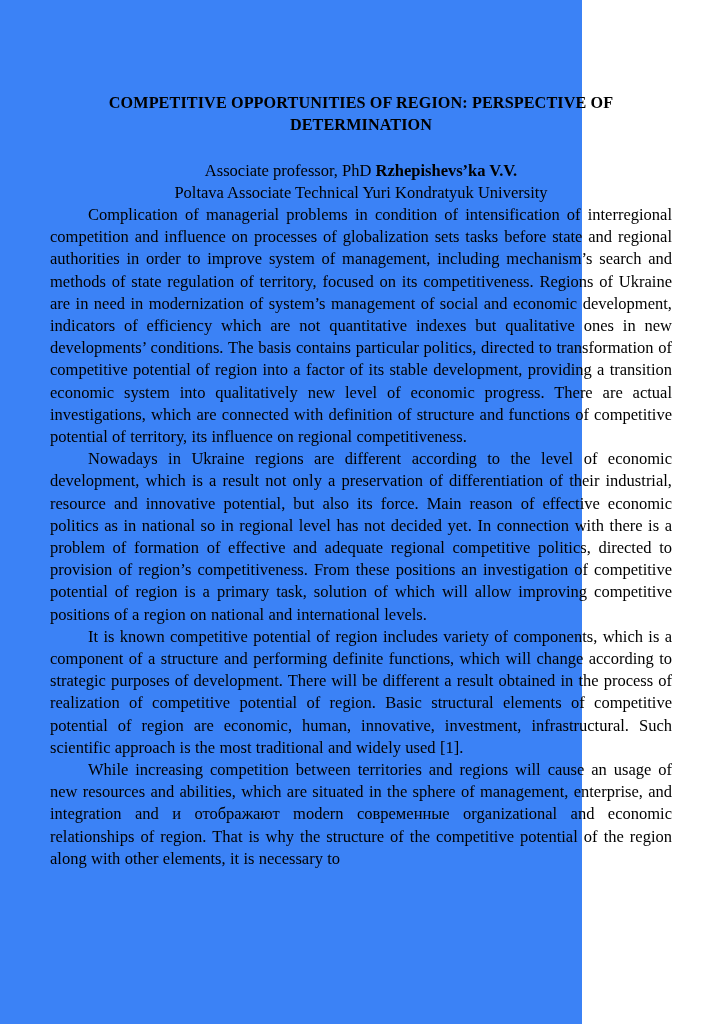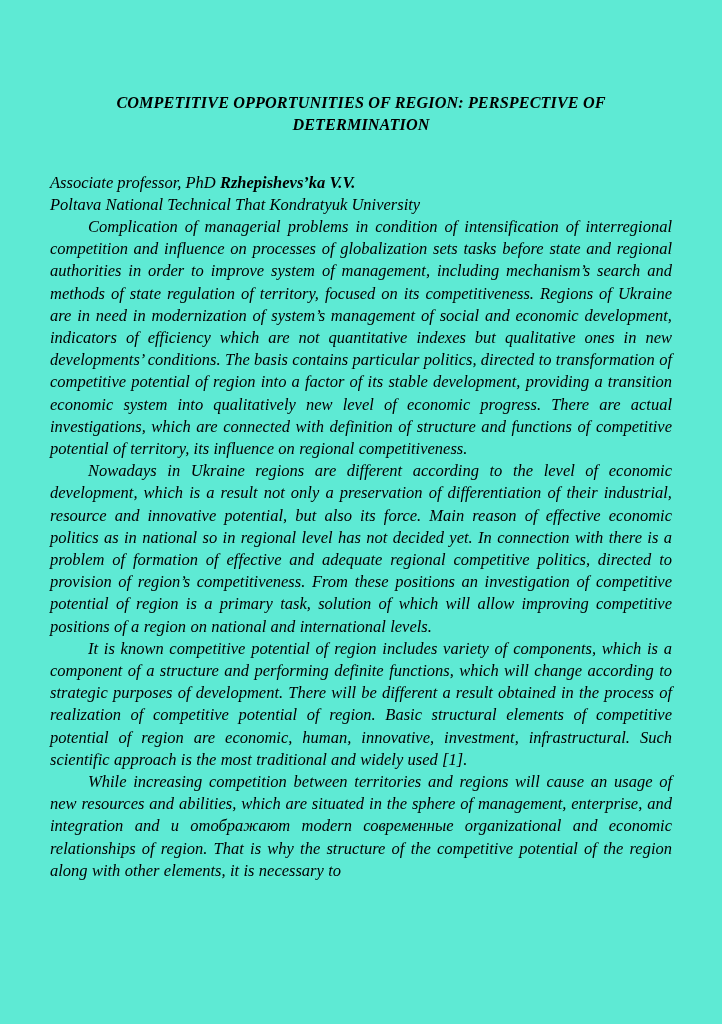--- a/index.html
+++ b/index.html
@@ -15,25 +15,24 @@
     overflow: hidden;
     font-family: "Liberation Serif", "DejaVu Serif", serif;
     color: #000000;
     -webkit-font-smoothing: antialiased;
   }
 
   .page {
     position: absolute;
     left: 0;
     top: 0;
-    width: 722px;
+    width: 582px;
     height: 1024px;
-    background: #5eead4;
+    background: #3b82f6;
     box-sizing: border-box;
-    font-style: italic;
   }
 
   
   .content {
     position: absolute;
     left: 50px;
     top: 92px;
     width: 622px;
   }
 
@@ -41,22 +40,22 @@
     font-size: 16.2px;
     line-height: 22px;
     font-weight: bold;
     text-align: center;
     margin: 0 0 0 0;
     padding: 0 4px;
     letter-spacing: 0.1px;
   }
 
   .affiliation-block {
-    margin-top: 36px;
-    text-align: left;
+    margin-top: 24px;
+    text-align: center;
   }
 
   .affil-line {
     font-size: 16.5px;
     line-height: 22px;
     display: block;
   }
 
   .affil-line .author-name {
     font-weight: bold;
@@ -84,21 +83,21 @@
 <body>
 
 <div class="page">
 
   <div class="content">
 
     <h1 class="doc-title">COMPETITIVE OPPORTUNITIES OF REGION: PERSPECTIVE OF DETERMINATION</h1>
 
     <div class="affiliation-block">
       <span class="affil-line"><span>Associate professor, PhD </span><span class="author-name">Rzhepishevs’ka V.V.</span></span>
-      <span class="affil-line">Poltava National Technical That Kondratyuk University</span>
+      <span class="affil-line">Poltava Associate Technical Yuri Kondratyuk University</span>
     </div>
 
     <div class="body-block">
       <p class="para">Complication of managerial problems in condition of intensification of interregional competition and influence on processes of globalization sets tasks before state and regional authorities in order to improve system of management, including mechanism’s search and methods of state regulation of territory, focused on its competitiveness. Regions of Ukraine are in need in modernization of system’s management of social and economic development, indicators of efficiency which are not quantitative indexes but qualitative ones in new developments’ conditions. The basis contains particular politics, directed to transformation of competitive potential of region into a factor of its stable development, providing a transition economic system into qualitatively new level of economic progress. There are actual investigations, which are connected with definition of structure and functions of competitive potential of territory, its influence on regional competitiveness.</p>
       <p class="para">Nowadays in Ukraine regions are different according to the level of economic development, which is a result not only a preservation of differentiation of their industrial, resource and innovative potential, but also its force.  Main reason of effective economic politics as in national so in regional level has not decided yet. In connection with there is a problem of formation of effective and adequate regional competitive politics, directed to provision of region’s competitiveness. From these positions an investigation of competitive potential of region is a primary task, solution of which will allow improving competitive positions of a region on national and international levels.</p>
       <p class="para">It is known competitive potential of region includes variety of components, which is a component of a structure and performing definite functions, which will change according to strategic purposes of development. There will be different a result obtained in the process of realization of competitive potential of region. Basic structural elements of competitive potential of region are economic, human, innovative, investment, infrastructural. Such scientific approach is the most traditional and widely used [1].</p>
       <p class="para">While increasing competition between territories and regions will cause an usage of new resources and abilities, which are situated in the sphere of management, enterprise, and integration and и отображают modern современные organizational and economic relationships of region. That is why the structure of the competitive potential of the region along with other elements, it is necessary to</p>
     </div>
 
   </div>

